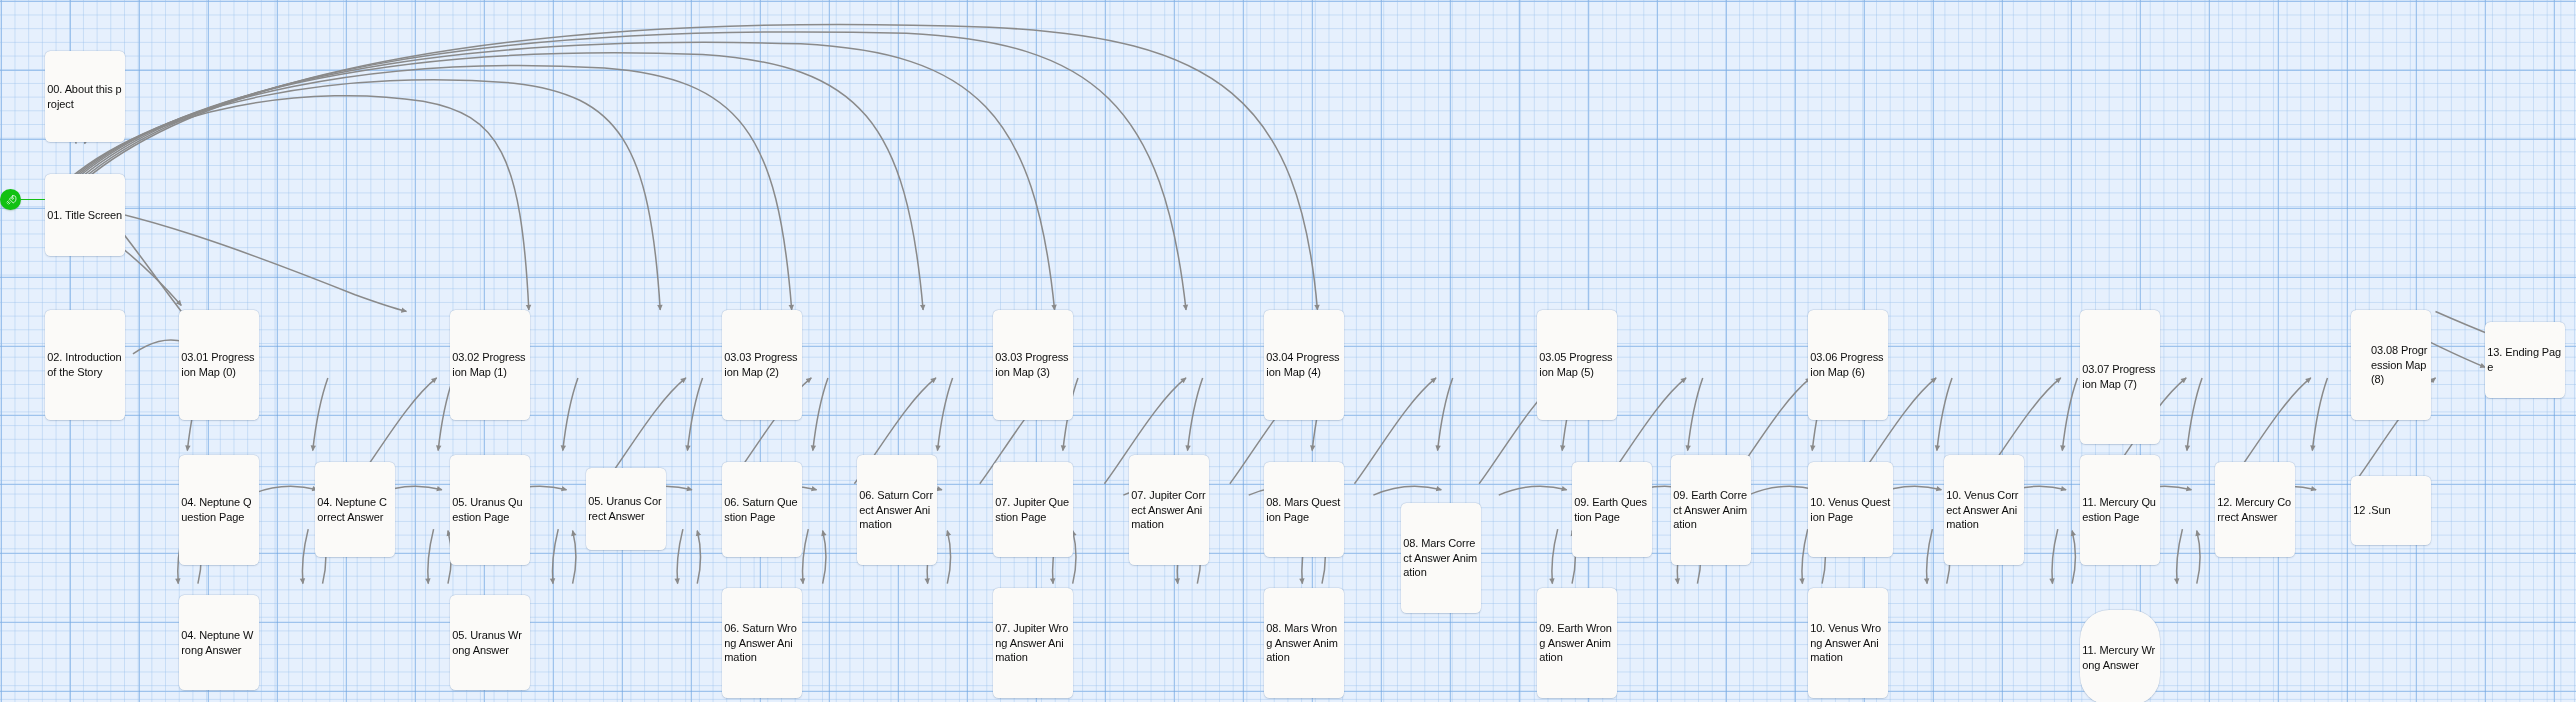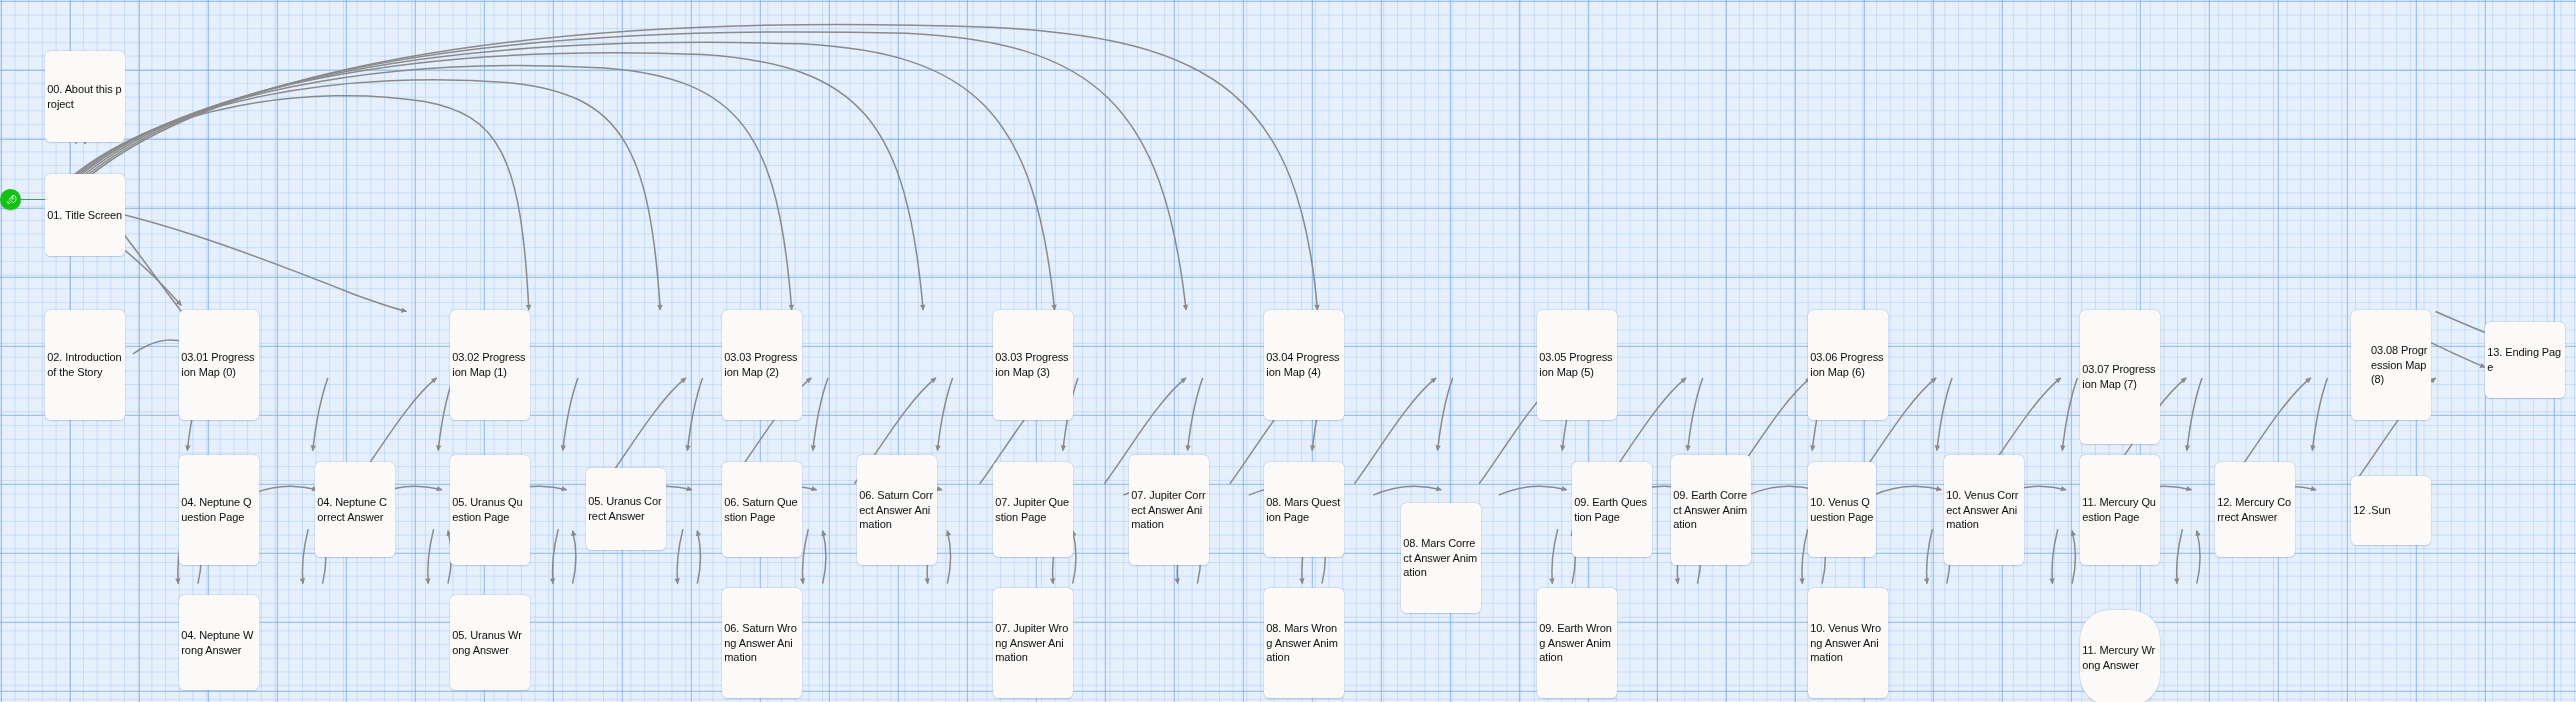--- a/index.html
+++ b/index.html
@@ -285,21 +285,21 @@
       </div>
       <div class="node" style="left: 1401px; top: 455px; width: 80px; height: 110px; margin-top: 48px;">
         <span>08. Mars Correct Answer Animation</span>
       </div>
       <div class="node" style="left: 1537px; top: 462px; width: 80px; height: 95px; margin-left: 35px;">
         <span>09. Earth Question Page</span>
       </div>
       <div class="node" style="left: 1671px; top: 455px; width: 80px; height: 110px;">
         <span>09. Earth Correct Answer Animation</span>
       </div>
-      <div class="node" style="left: 1808px; top: 462px; width: 68px; height: 95px;">
+      <div class="node" style="left: 1808px; top: 462px; width: 85px; height: 95px;">
         <span>10. Venus Question Page</span>
       </div>
       <div class="node" style="left: 1944px; top: 455px; width: 80px; height: 110px;">
         <span>10. Venus Correct Answer Animation</span>
       </div>
       <div class="node" style="left: 2080px; top: 455px; width: 80px; height: 110px;">
         <span>11. Mercury Question Page</span>
       </div>
       <div class="node" style="left: 2215px; top: 462px; width: 80px; height: 95px;">
         <span>12. Mercury Correct Answer</span>

